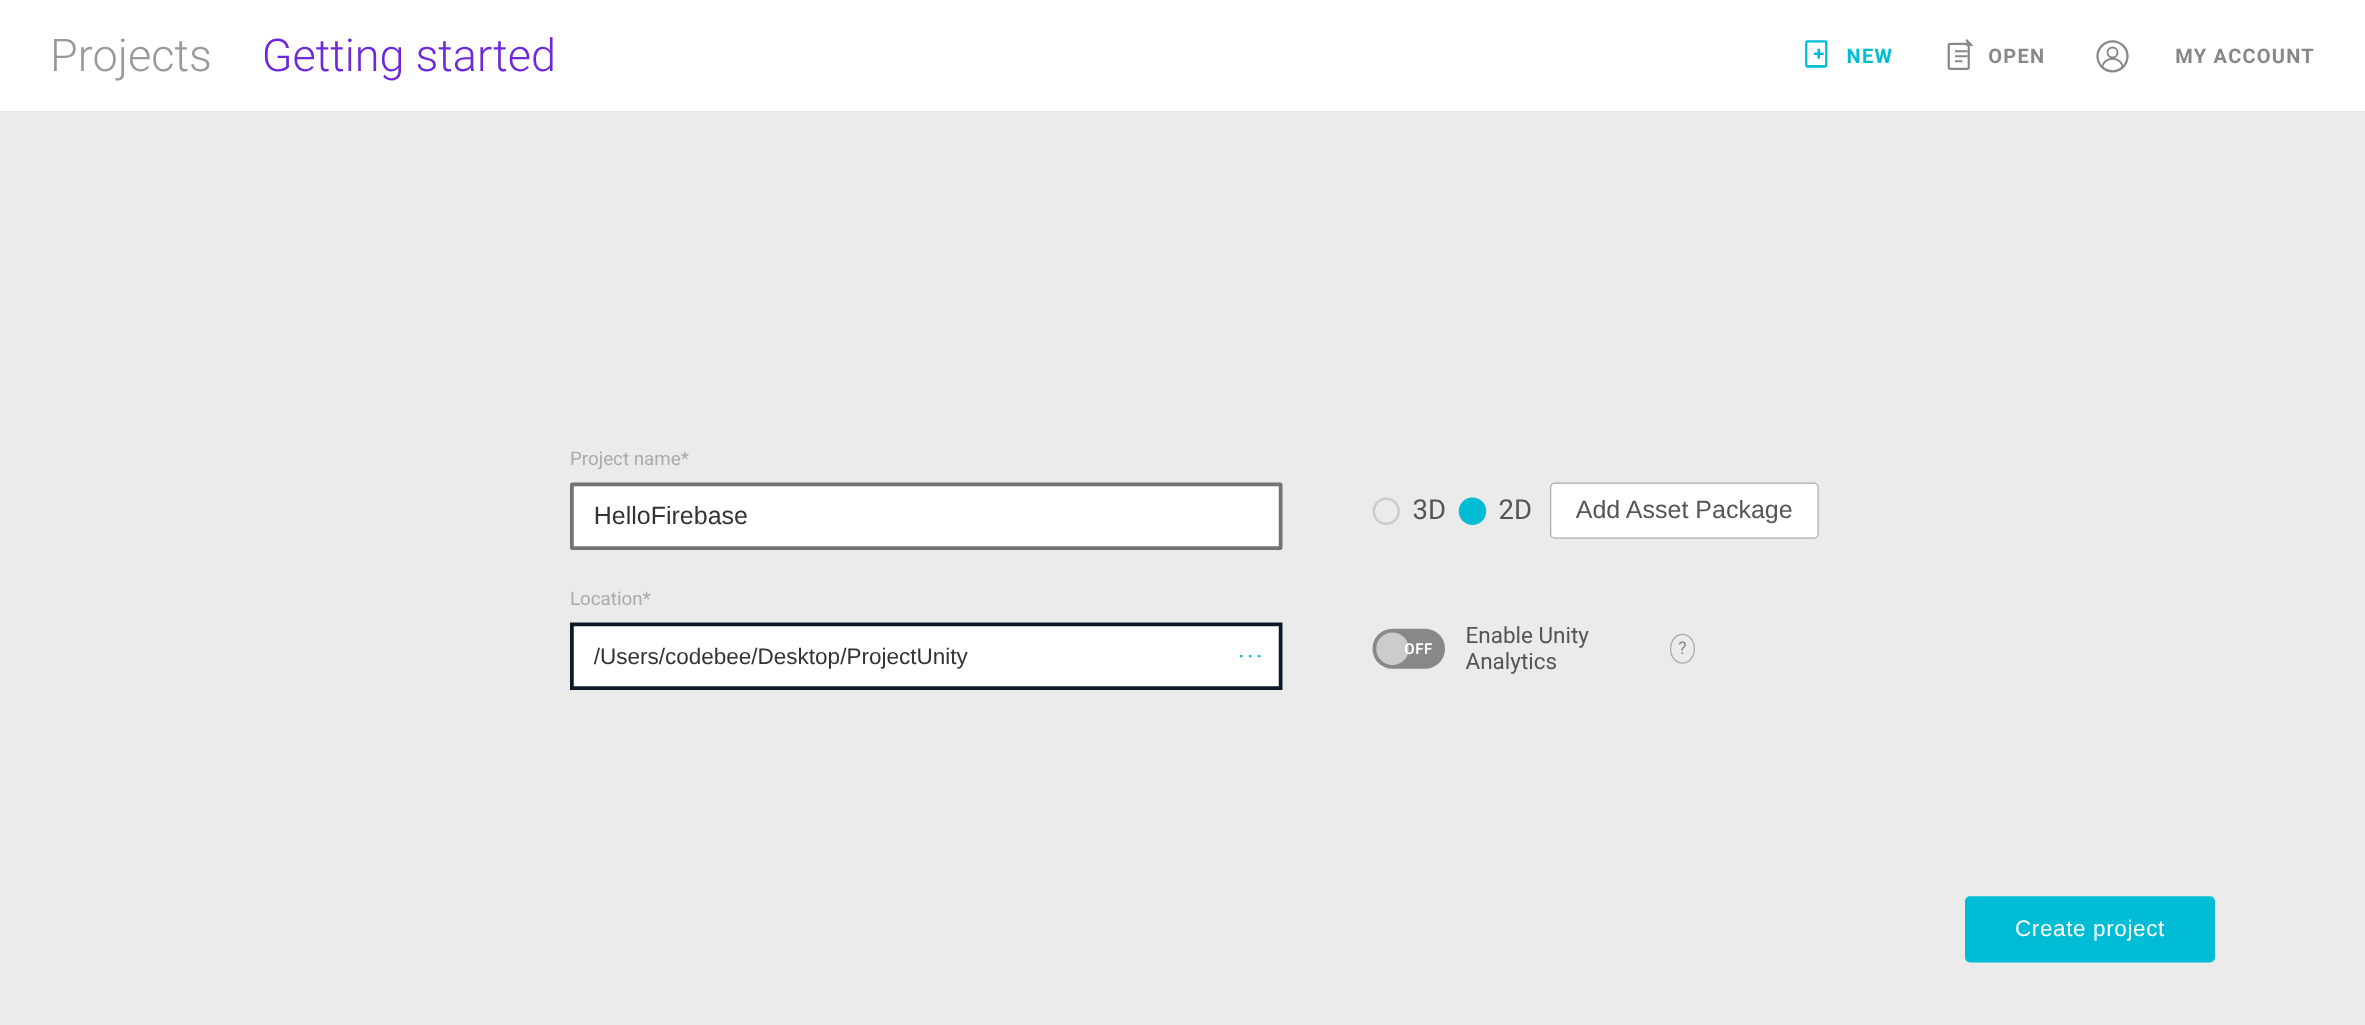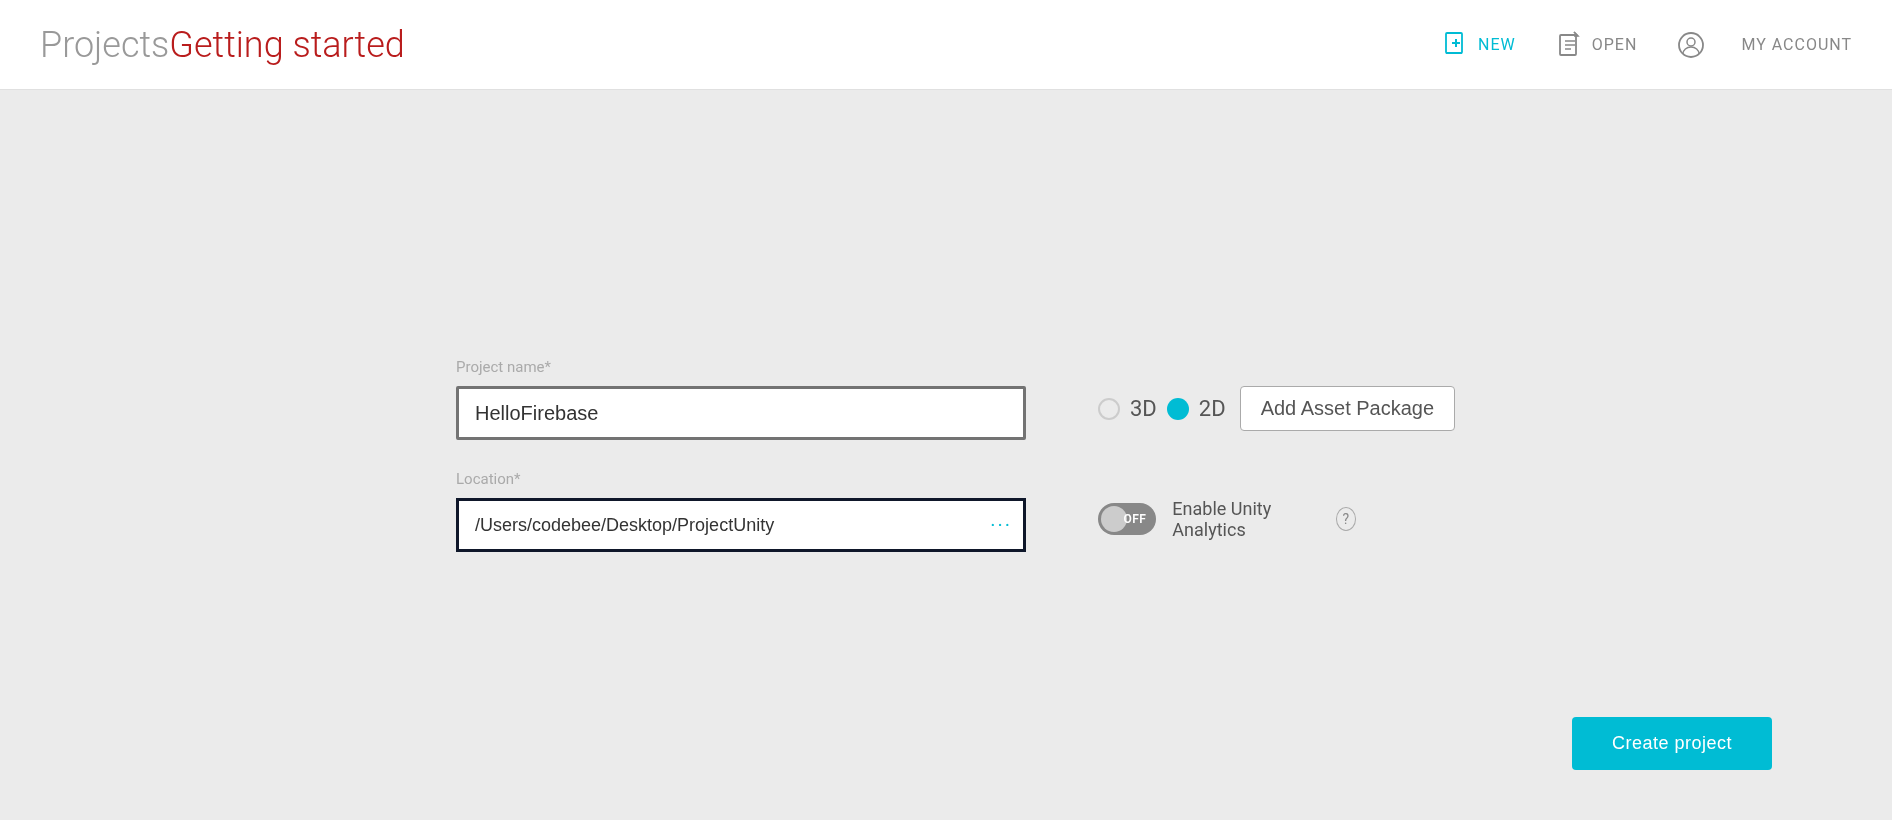--- a/index.html
+++ b/index.html
@@ -23,43 +23,44 @@
       display: flex;
       align-items: center;
       padding: 0 40px;
       border-bottom: 1px solid #e0e0e0;
     }
 
     .header-title-projects {
       font-size: 36px;
       font-weight: 300;
       color: #999999;
+      margin-right: 40px;
     }
 
     .header-title-getting-started {
       font-size: 36px;
       font-weight: 300;
-      color: #b91c1c;
+      color: #6d28d9;
     }
 
     .header-nav {
       margin-left: auto;
       display: flex;
       align-items: center;
       gap: 40px;
     }
 
     .header-nav-item {
       display: flex;
       align-items: center;
       gap: 8px;
       cursor: pointer;
       color: #00bcd4;
       font-size: 16px;
-      font-weight: 400;
+      font-weight: 700;
       letter-spacing: 1px;
       text-transform: uppercase;
     }
 
     .header-nav-item.account {
       color: #888;
       gap: 36px;
     }
 
     .nav-icon {

